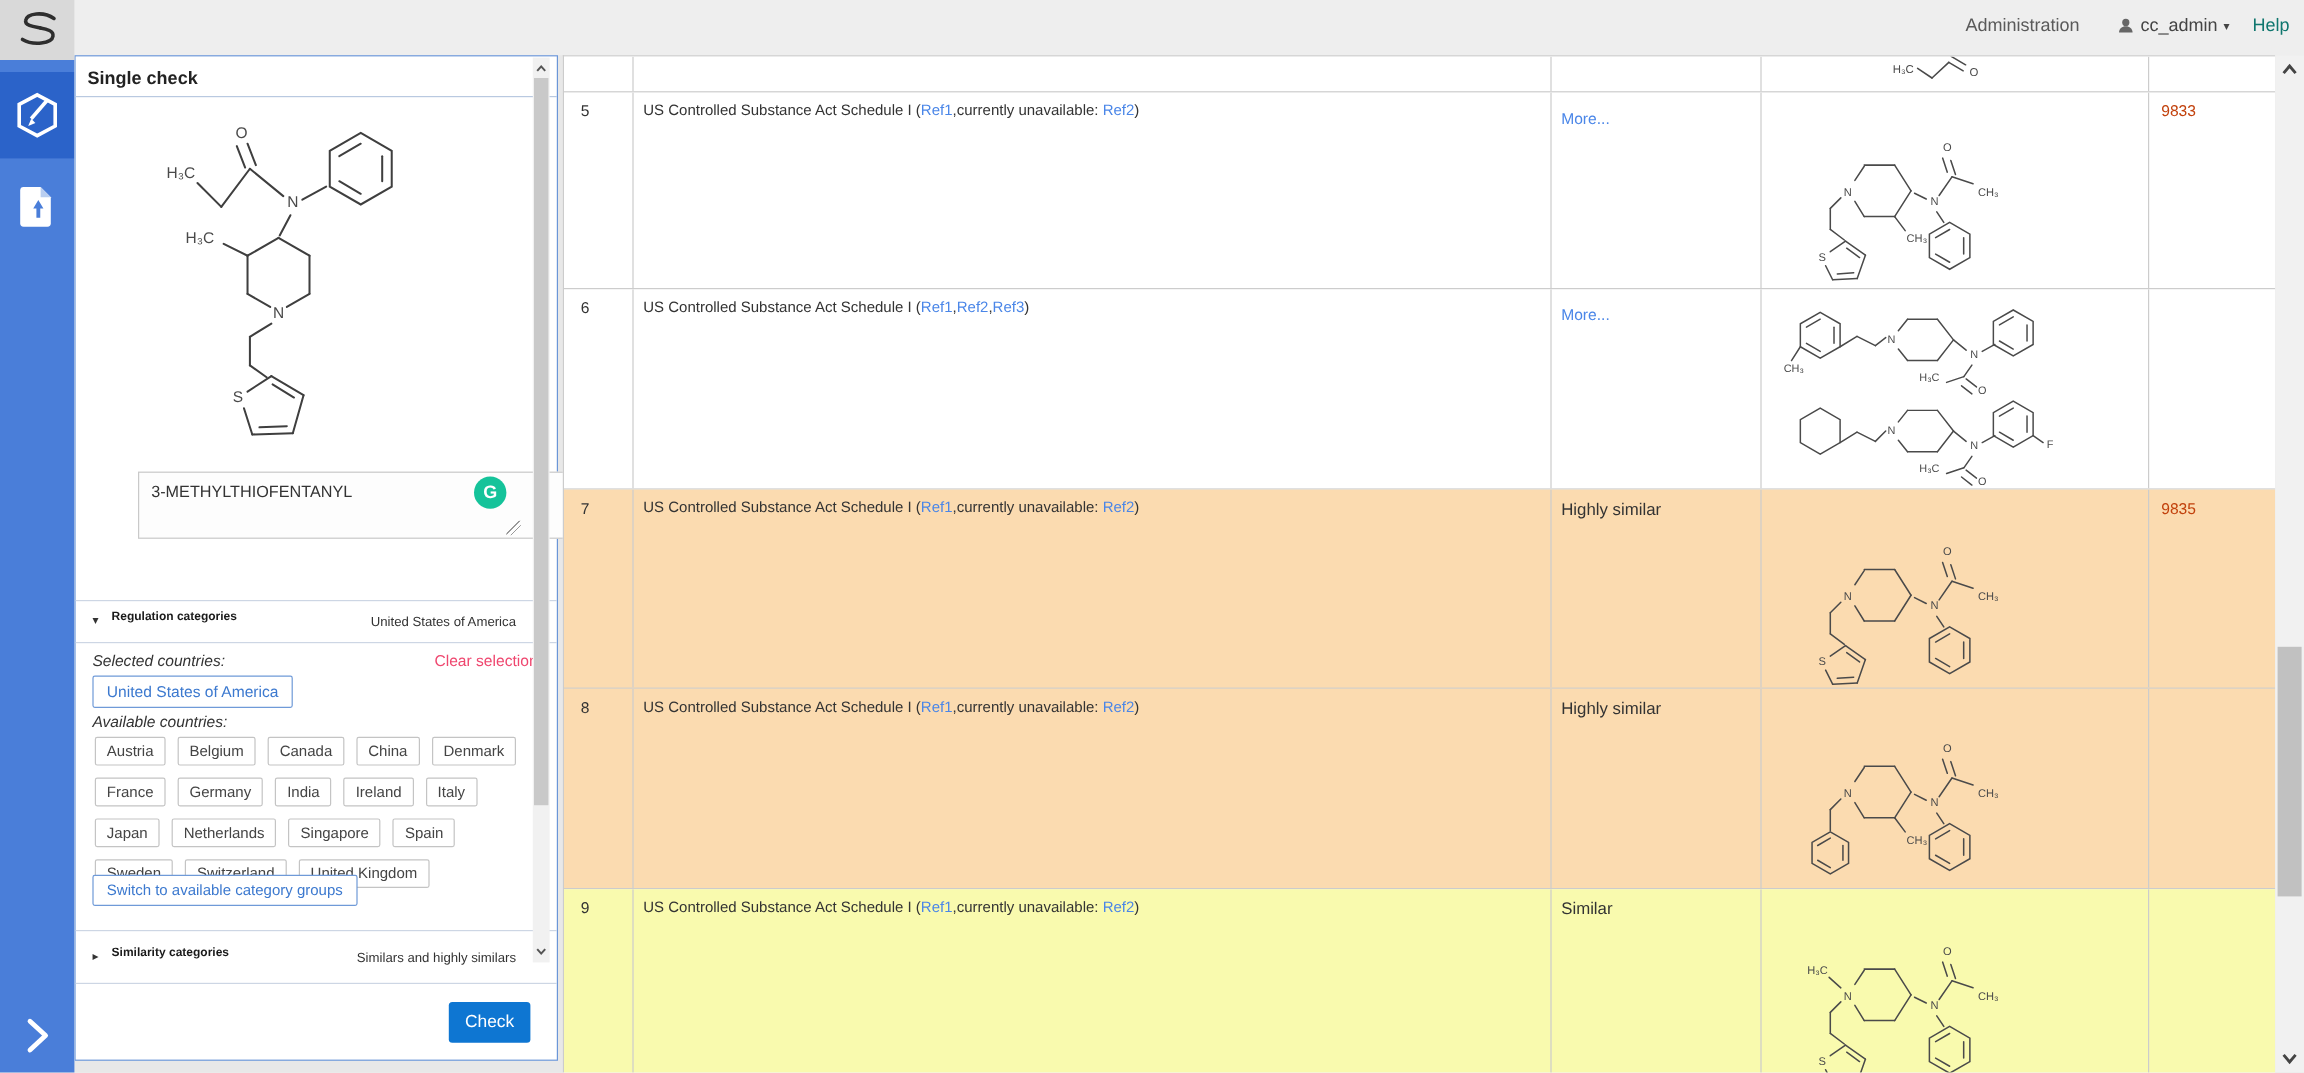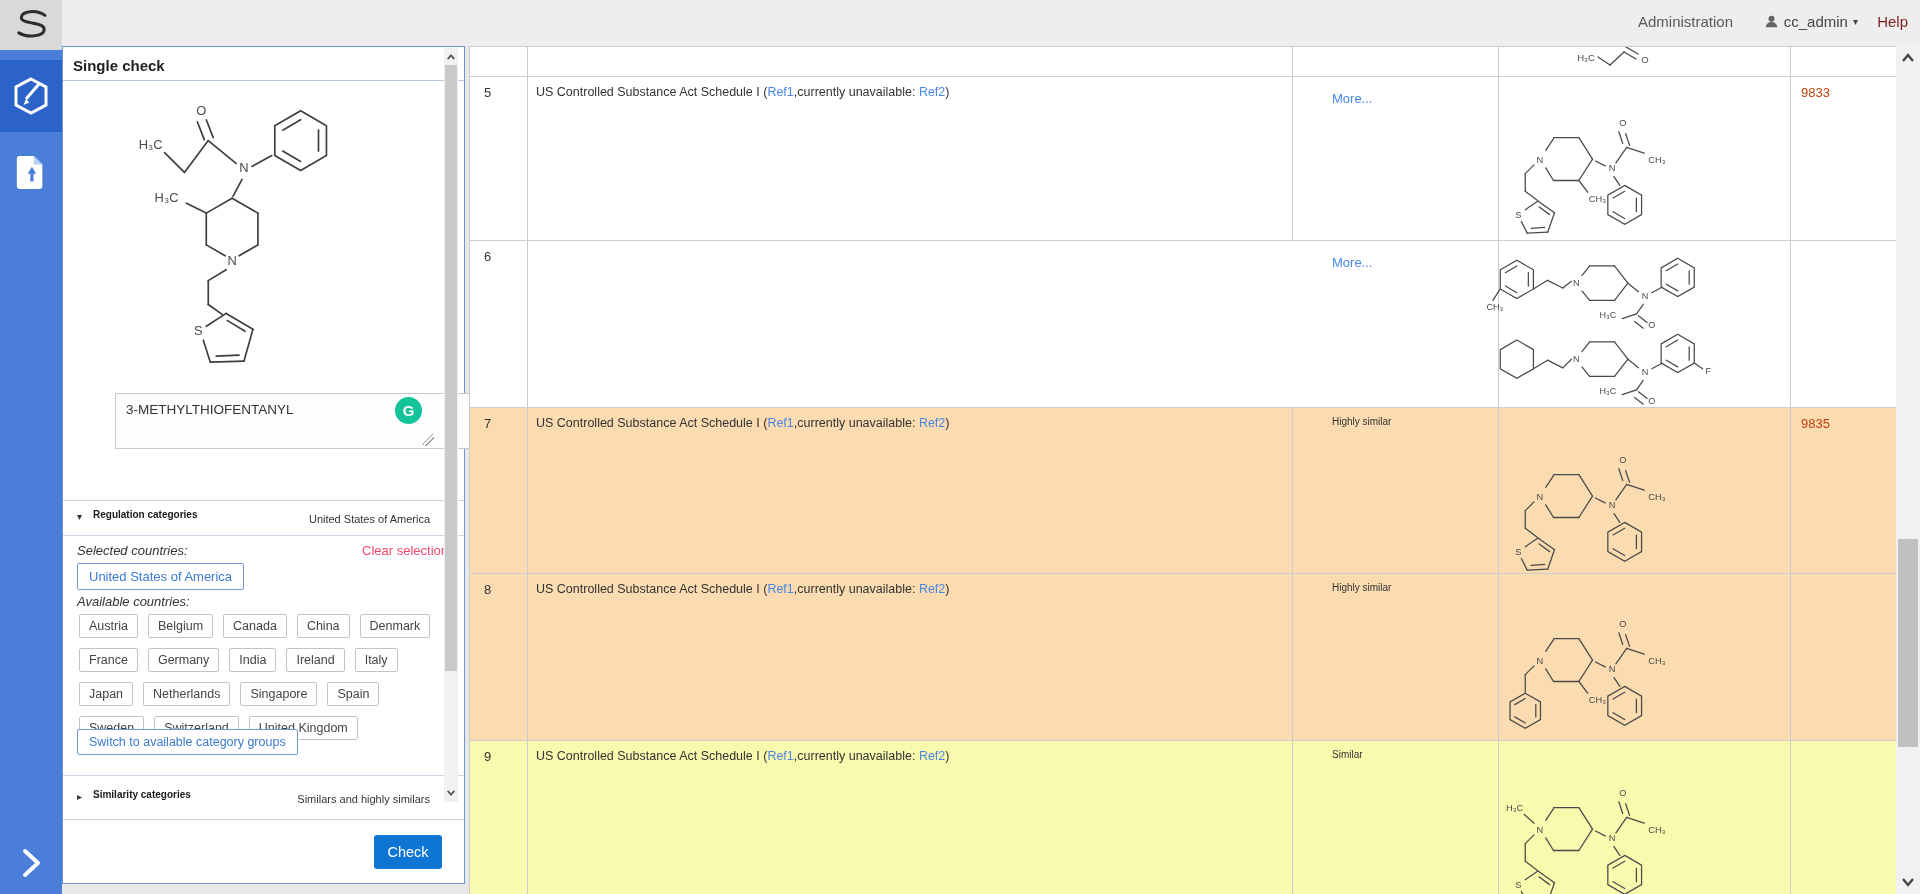--- a/index.html
+++ b/index.html
@@ -6,21 +6,21 @@
   body { font-family:"Liberation Sans", sans-serif; background:#e8e8e8; }
   #app { position:relative; width:1920px; height:894px; background:#e8e8e8; overflow:hidden; }
 
   
   .topbar { position:absolute; left:0; top:0; width:1920px; height:46px; background:#eeeeee; }
   .logo-box { position:absolute; left:0; top:0; width:62px; height:50px; background:#d9d9d9; display:flex; align-items:center; justify-content:center; z-index:5; }
   .tb-item { position:absolute; top:13px; font-size:15px; color:#5a5a5a; cursor:pointer; white-space:nowrap; }
   .tb-admin { right:187px; }
   .tb-user  { right:62px; color:#444; display:flex; align-items:center; gap:5px; }
   .tb-user .caret { font-size:10px; color:#444; }
-  .tb-help  { right:12px; color:#7f1d1d; }
+  .tb-help  { right:12px; color:#0f766e; }
 
   
   .sidebar { position:absolute; left:0; top:50px; width:62px; height:844px; background:#4a7ed9; }
   .sb-item { position:absolute; left:0; width:62px; height:72px; display:flex; align-items:center; justify-content:center; cursor:pointer; }
   .sb-item.active { background:#2b63c9; }
   .sb-expand { position:absolute; left:0; bottom:8px; width:62px; height:46px; display:flex; align-items:center; justify-content:center; cursor:pointer; }
 
   
   .panel { position:absolute; left:62px; top:46px; width:403px; height:838px; background:#fff; border:1px solid #6b96d8; }
   .panel-title { position:absolute; left:10px; top:10px; font-size:15px; font-weight:bold; color:#222; }
@@ -53,28 +53,28 @@
   .sarrow { position:absolute; left:0; width:14px; height:14px; display:flex; align-items:center; justify-content:center; cursor:pointer; }
 
   
   .maintable { position:absolute; left:469px; top:46px; width:1427px; height:848px; background:#fff; border-top:1px solid #cccccc; border-left:1px solid #cccccc; overflow:hidden; }
   .trow { position:absolute; left:0; width:1427px; border-bottom:1px solid #cccccc; overflow:hidden; }
   .trow.hl-orange { background:#fbdbb0; }
   .trow.hl-yellow { background:#f9faae; }
   .c { position:absolute; top:0; height:100%; border-right:1px solid #cccccc; }
   .c1 { left:0; width:58px; }
   .c2 { left:58px; width:765px; }
-  .c3 { left:823px; width:175px;margin-left:31px; }
+  .c3 { left:823px; width:175px; }
   .c4 { left:998px; width:323px; }
   .c5 { left:1321px; width:106px; border-right:none; }
   .num { position:absolute; left:14px; top:8px; font-size:13px; color:#333; }
   .cat { position:absolute; left:8px; top:8px; font-size:12.5px; color:#333; white-space:nowrap; }
   .lnk { color:#4a86e8; text-decoration:none; cursor:pointer; }
   .more { position:absolute; left:8px; top:14px; font-size:13px; }
-  .simlbl { position:absolute; left:8px; top:8px; font-size:10px; color:#333; }
+  .simlbl { position:absolute; left:8px; top:8px; font-size:14px; color:#333; }
   .sid { position:absolute; left:10px; top:8px; font-size:13px; color:#c2410c; }
   .molpos { position:absolute; }
 
   
   .mscrollbar { position:absolute; left:1896px; top:46px; width:24px; height:848px; background:#f1f1f1; }
   .mthumb { position:absolute; left:2px; top:493px; width:20px; height:208px; background:#c1c1c1; }
   .marrow { position:absolute; left:0; width:24px; height:20px; display:flex; align-items:center; justify-content:center; cursor:pointer; }
 
   
   .ms  { stroke:#4a4a4a; stroke-width:1.3; fill:none; stroke-linecap:round; }
@@ -347,20 +347,23 @@
       </div>
       <div class="c c5">
           <span class="sid">9833</span>
         </div>
     </div>
 
     <div class="trow" style="top:194px; height:167px">
       <div class="c c1">
           <span class="num">6</span>
         </div>
+      <div class="c c2">
+        <span class="cat"><span>US Controlled Substance Act Schedule I (</span><a class="lnk">Ref1</a><span>,</span><a class="lnk">Ref2</a><span>,</span><a class="lnk">Ref3</a><span>)</span></span>
+      </div>
       <div class="c c3">
           <a class="lnk more">More...</a>
         </div>
       <div class="c c4">
         <svg class="molpos" style="left:14px; top:2px" width="288" height="90" viewBox="0 0 300 94">
           <use href="#hcore"></use>
           <use href="#bz20" transform="translate(36,38)"></use>
           <line class="ms" x1="18.7" y1="48" x2="11" y2="60"></line>
           <text class="at" x="13" y="70">CH₃</text>
           <line class="ms" x1="53.3" y1="48" x2="68" y2="39"></line>

